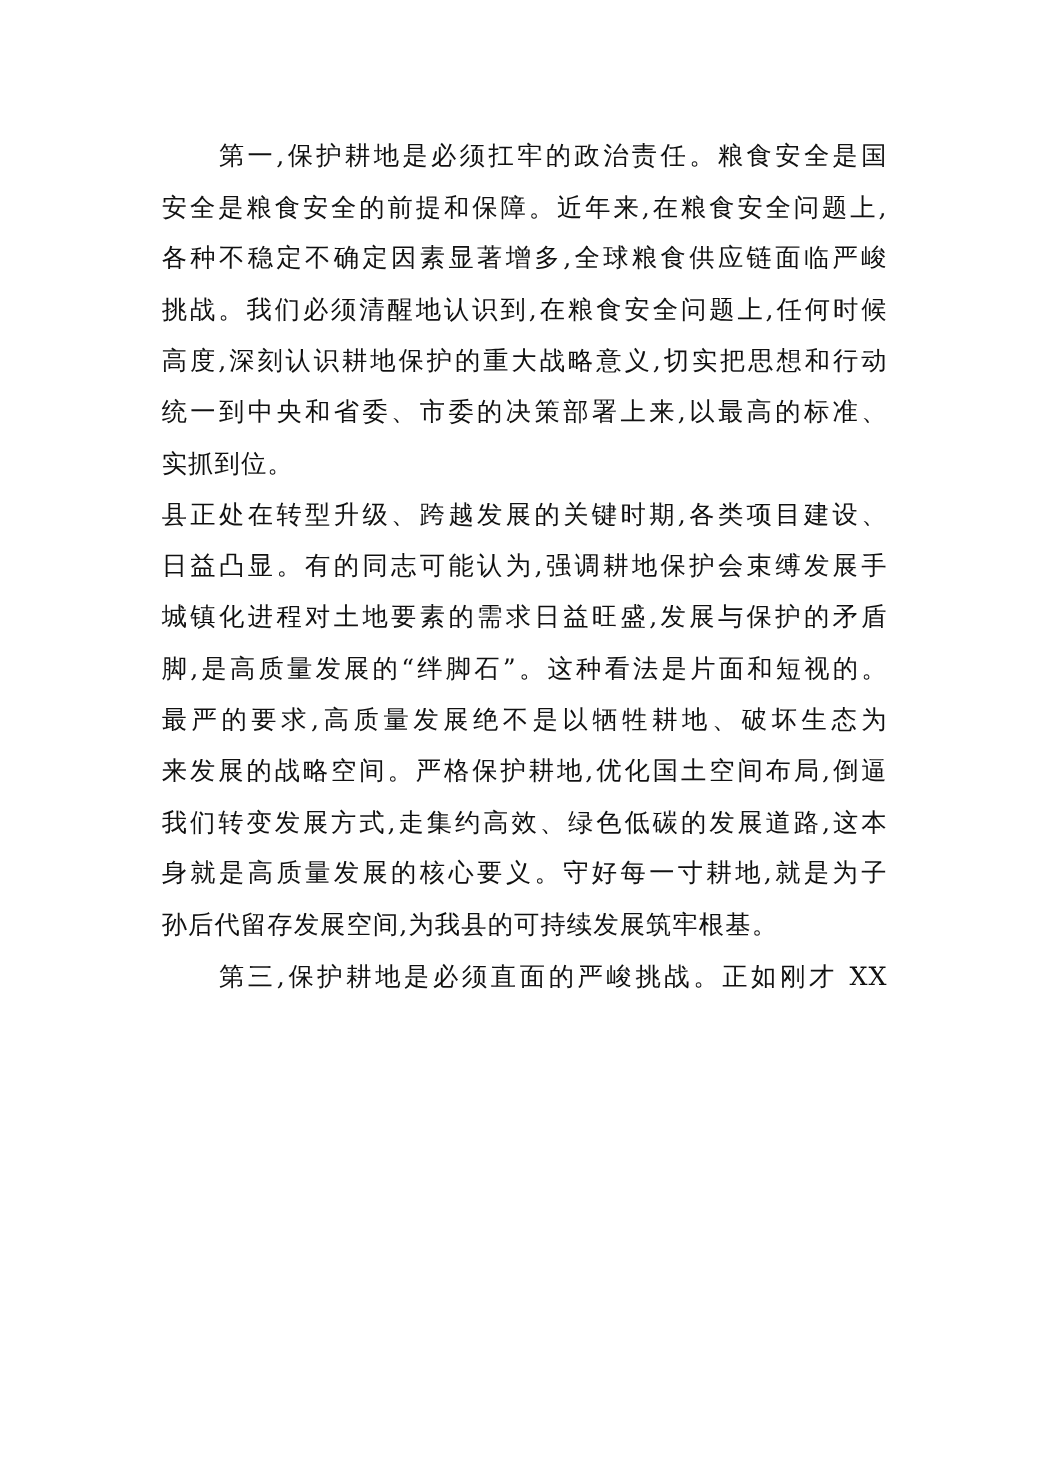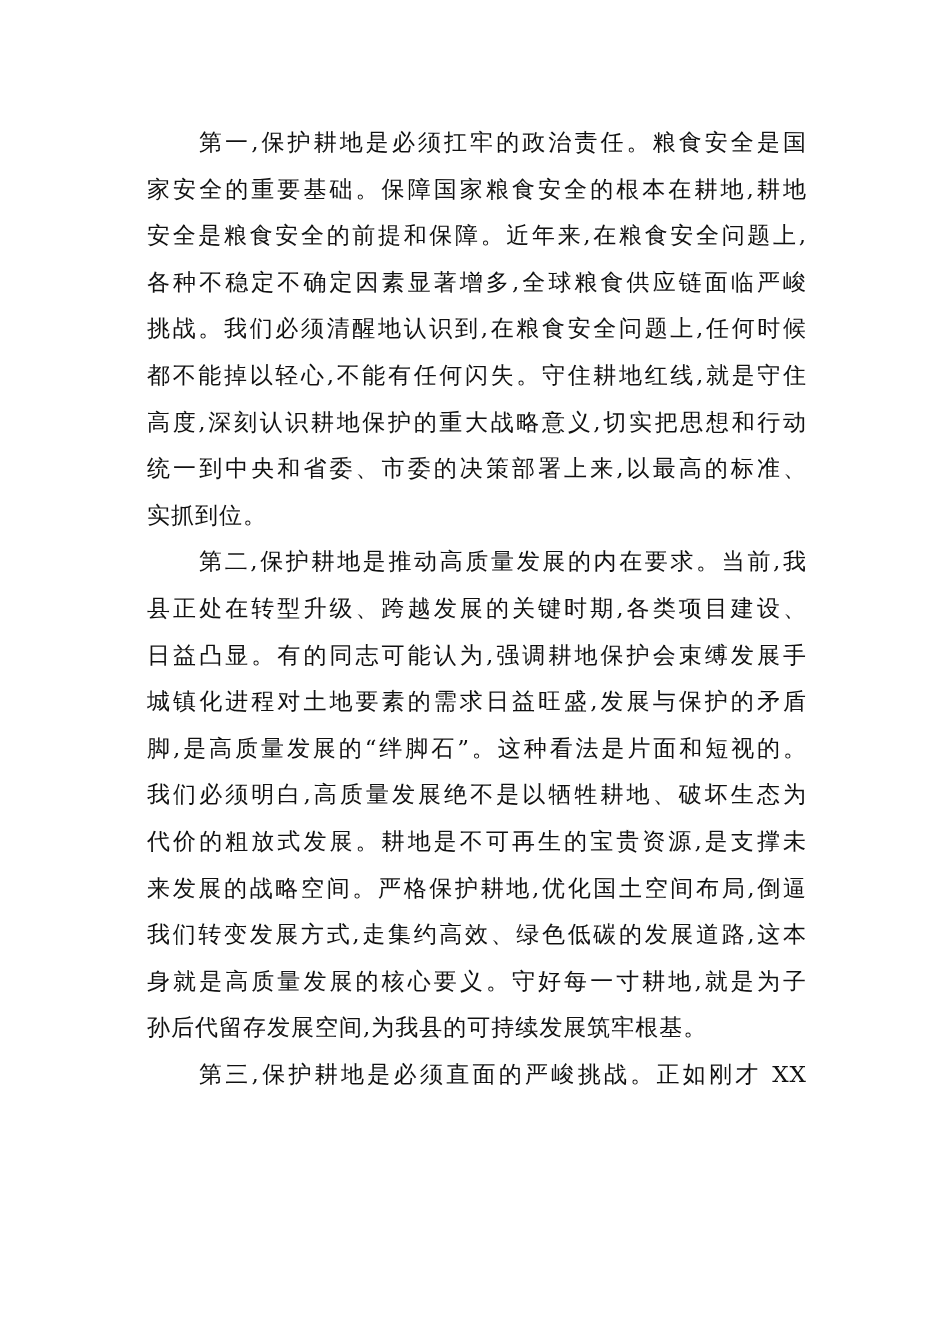--- a/index.html
+++ b/index.html
@@ -48,38 +48,34 @@
     }
   </style>
 </head>
 <body>
 
 <div class="page">
   <div class="body-text">
 
     <div>
       <span class="line indent">第一,保护耕地是必须扛牢的政治责任。粮食安全是国</span>
-      <span class="line">家安全的重要基础。保障国家粮食安全的根本在耕地,耕地</span>
       <span class="line">安全是粮食安全的前提和保障。近年来,在粮食安全问题上,</span>
       <span class="line">各种不稳定不确定因素显著增多,全球粮食供应链面临严峻</span>
       <span class="line">挑战。我们必须清醒地认识到,在粮食安全问题上,任何时候</span>
-      <span class="line">都不能掉以轻心,不能有任何闪失。守住耕地红线,就是守住</span>
       <span class="line">高度,深刻认识耕地保护的重大战略意义,切实把思想和行动</span>
       <span class="line">统一到中央和省委、市委的决策部署上来,以最高的标准、</span>
       <span class="line last">实抓到位。</span>
     </div>
 
     <div>
-      <span class="line indent">第二,保护耕地是推动高质量发展的内在要求。当前,我</span>
       <span class="line">县正处在转型升级、跨越发展的关键时期,各类项目建设、</span>
       <span class="line">日益凸显。有的同志可能认为,强调耕地保护会束缚发展手</span>
       <span class="line">城镇化进程对土地要素的需求日益旺盛,发展与保护的矛盾</span>
       <span class="line">脚,是高质量发展的“绊脚石”。这种看法是片面和短视的。</span>
-      <span class="line">我们必须明白,高质量发展绝不是以牺牲耕地、破坏生态为</span>
-      <span class="line">代价的粗放式发展。耕地是不可再生的宝贵资源,是支撑未</span>
+      <span class="line">最严的要求,高质量发展绝不是以牺牲耕地、破坏生态为</span>
       <span class="line">来发展的战略空间。严格保护耕地,优化国土空间布局,倒逼</span>
       <span class="line">我们转变发展方式,走集约高效、绿色低碳的发展道路,这本</span>
       <span class="line">身就是高质量发展的核心要义。守好每一寸耕地,就是为子</span>
       <span class="line last">孙后代留存发展空间,为我县的可持续发展筑牢根基。</span>
     </div>
 
     <div>
       <span class="line indent">第三,保护耕地是必须直面的严峻挑战。正如刚才 XX</span>
     </div>
 

